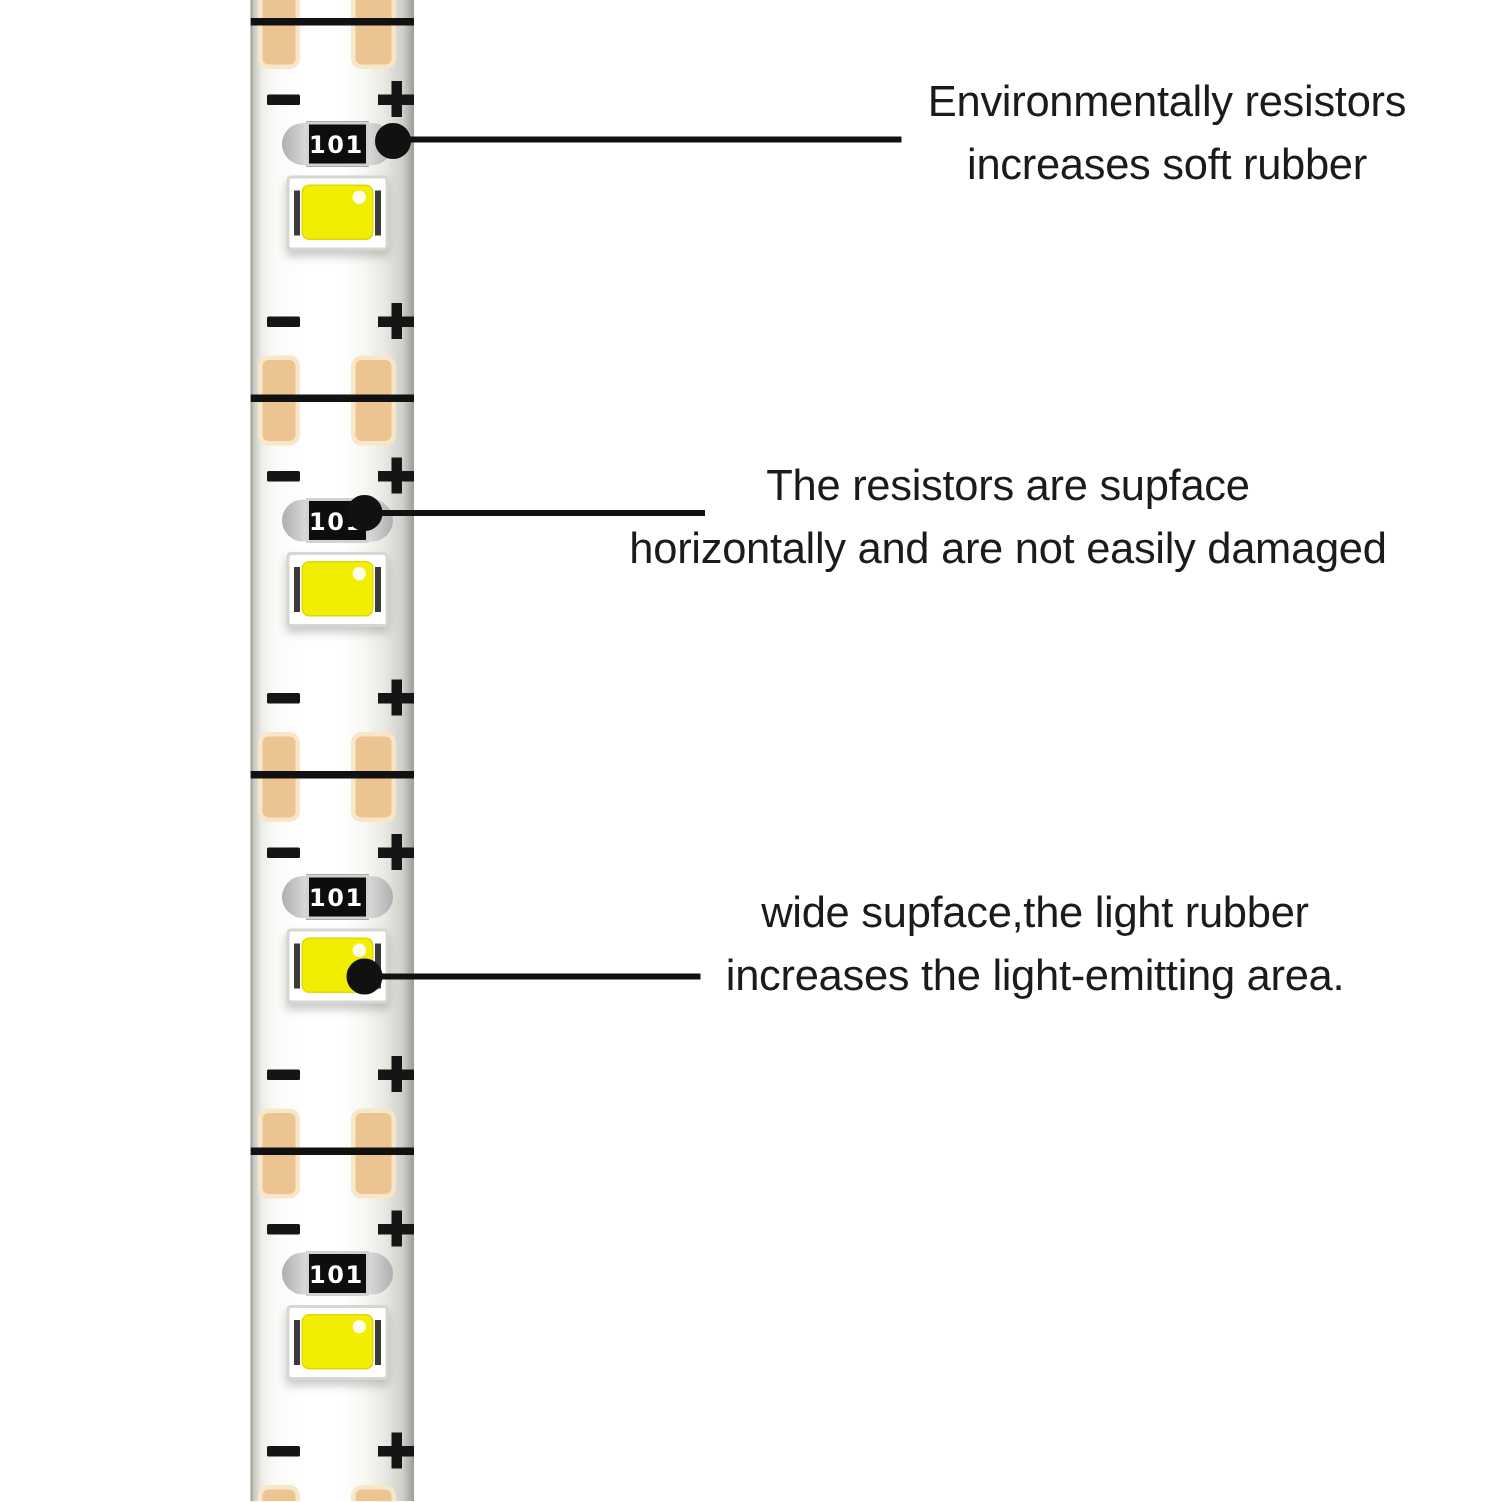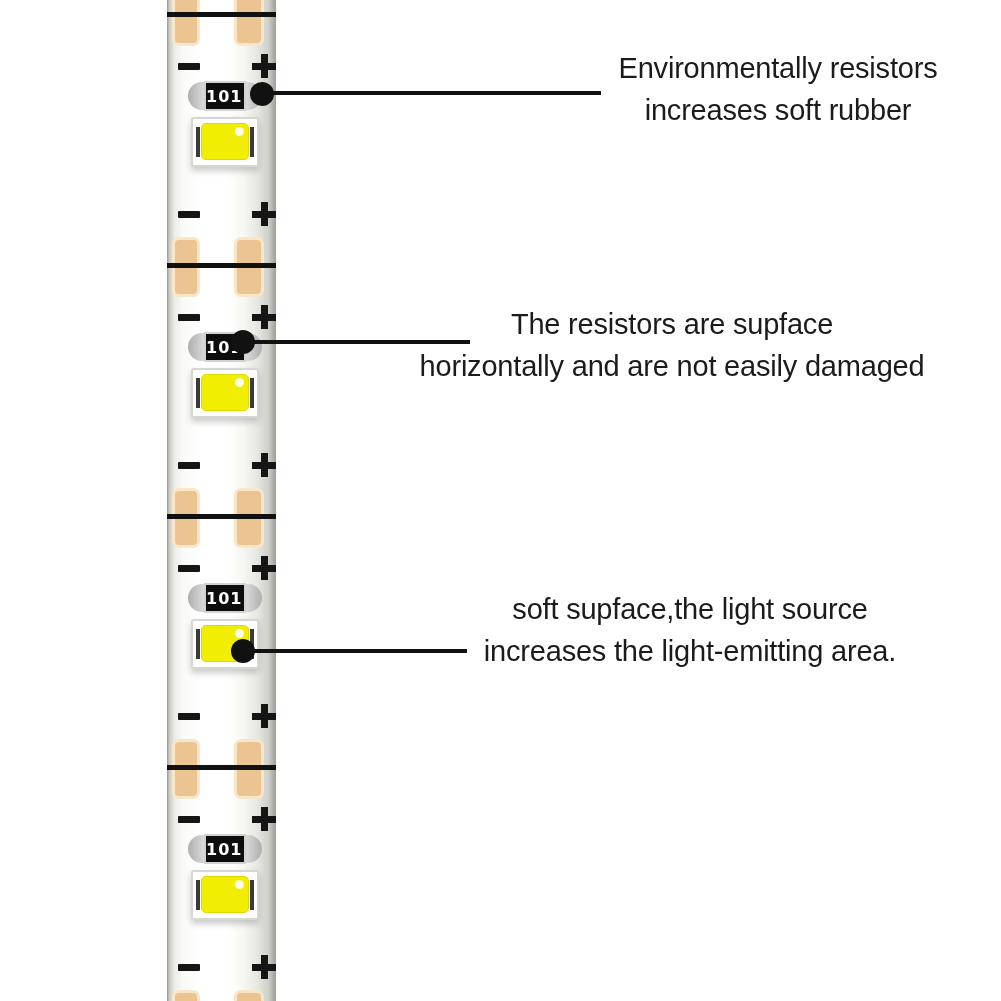--- a/index.html
+++ b/index.html
@@ -202,17 +202,17 @@
   <div class="leader" style="left:243px;top:340px;width:227px"></div>
   <div class="cdot" style="left:231px;top:330px"></div>
   <div class="callout" style="left:390px;top:303px;width:564px">
     <div>The resistors are supface</div>
     <div>horizontally and are not easily damaged</div>
   </div>
 
   <div class="leader" style="left:243px;top:649px;width:224px"></div>
   <div class="cdot" style="left:231px;top:639px"></div>
   <div class="callout" style="left:456px;top:588px;width:468px">
-    <div>soft supface,the light source</div>
+    <div>wide supface,the light rubber</div>
     <div>increases the light-emitting area.</div>
   </div>
 
 </div>
 
 </body></html>

